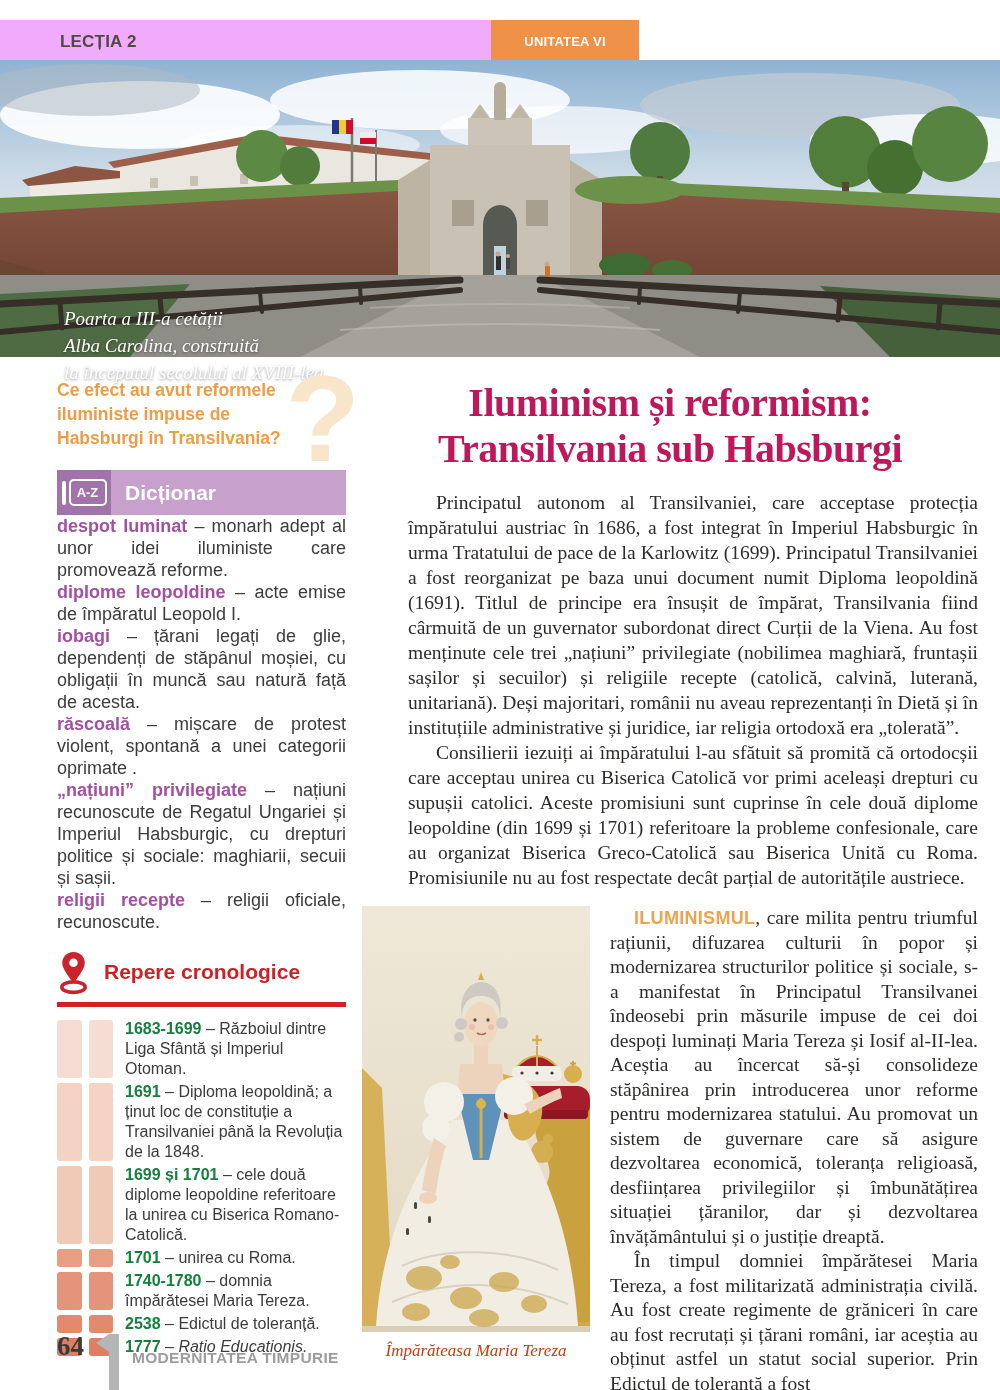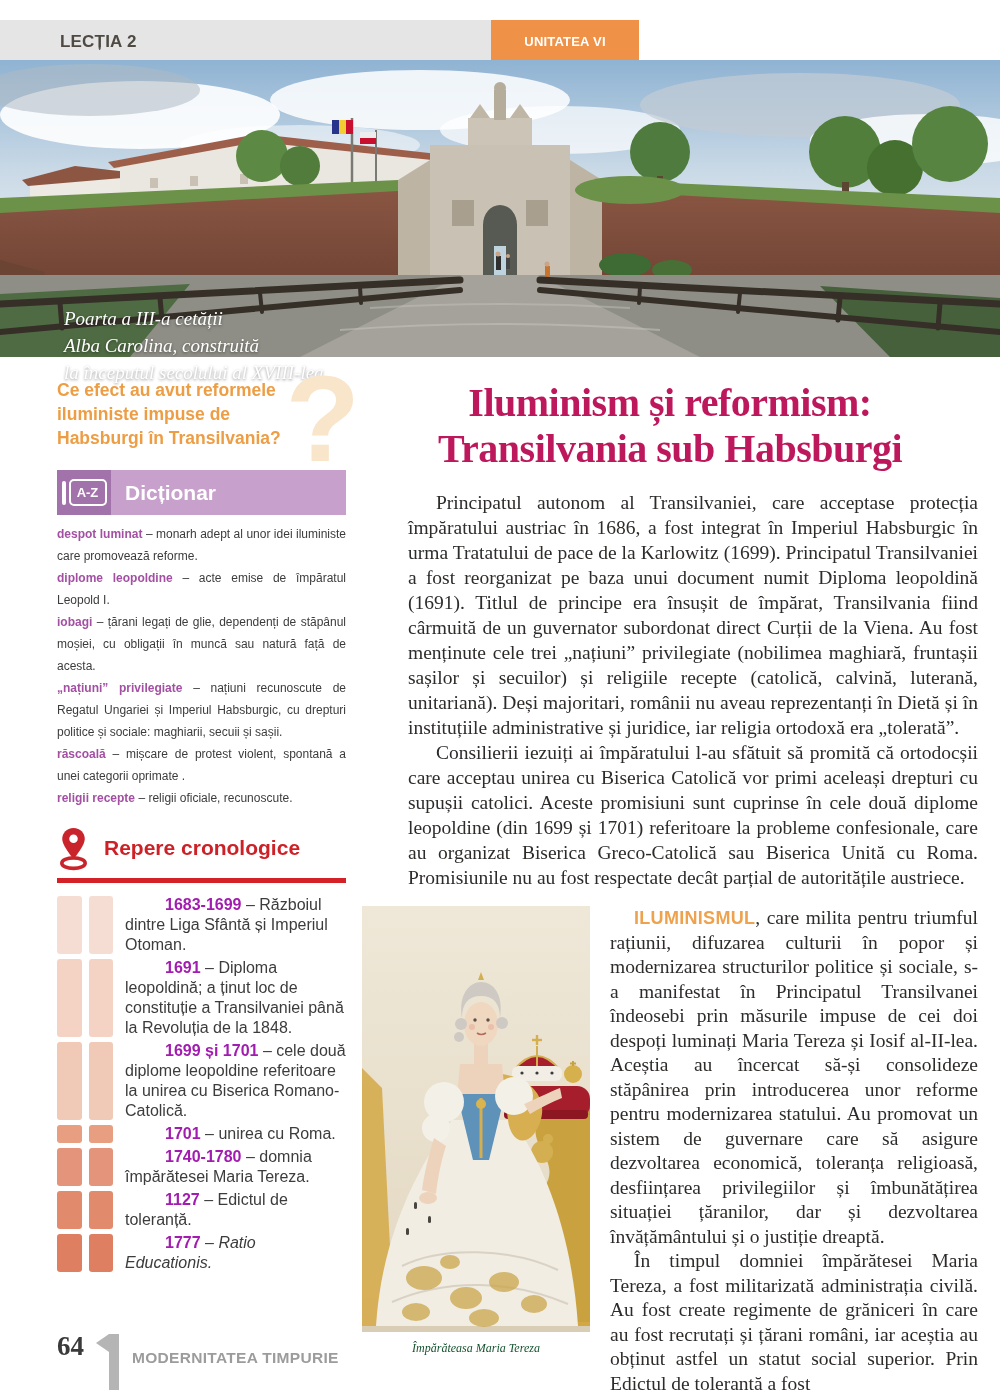--- a/index.html
+++ b/index.html
@@ -1,20 +1,20 @@
 <!DOCTYPE html>
 <html lang="ro"><head>
 <meta charset="utf-8">
 <style>
   html,body{margin:0;padding:0;}
   .page{position:relative;width:1000px;height:1390px;background:#ffffff;overflow:hidden;
         font-family:"Liberation Sans","DejaVu Sans",sans-serif;color:#333;}
 
   
-  .header-bar{position:absolute;left:0;top:20px;width:639px;height:43px;background:#e5e5e5;}
+  .header-bar{position:absolute;left:0;top:20px;width:639px;height:43px;background:#f0abfc;}
   .lesson{position:absolute;left:60px;top:0;height:43px;line-height:43px;
           font-weight:bold;font-size:17px;color:#4E4A43;letter-spacing:.2px;}
   .unit-box{position:absolute;right:0;top:0;width:148px;height:43px;background:#EF9247;
             color:#fff;font-weight:bold;font-size:13px;display:flex;align-items:center;justify-content:center;letter-spacing:.2px;}
 
   
   .photo{position:absolute;left:0;top:60px;width:1000px;height:336px;}
   .photo svg{display:block;}
   .photo-caption{position:absolute;left:64px;bottom:10px;font-family:"Liberation Serif","DejaVu Serif",serif;
                  font-style:italic;font-size:19px;line-height:27px;color:#fff;
@@ -27,49 +27,49 @@
          color:#F9E5C9;z-index:0;line-height:1;}
   .q-text{position:relative;z-index:1;display:block;padding-right:26px;}
 
   .dict-bar{margin-top:20px;height:45px;background:#C7A0CB;display:flex;align-items:center;}
   .dict-icon-block{width:54px;height:45px;background:#A273AA;display:flex;align-items:center;justify-content:center;gap:3px;flex:none;}
   .spine{width:4px;height:24px;background:#fff;border-radius:2px;}
   .azbox{width:34px;height:23px;border:2px solid #fff;border-radius:5px;color:#fff;
          font-size:13px;font-weight:bold;display:flex;align-items:center;justify-content:center;}
   .dict-title{color:#fff;font-weight:bold;font-size:21px;margin-left:14px;}
 
-  .dict-entries{margin-top:8px;font-size:12px;line-height:22px;color:#3C3C3C;text-align:justify;}
+  .dict-entries{margin-top:0;font-size:18px;line-height:22px;color:#3C3C3C;text-align:justify;}
   .term{color:#A350A3;font-weight:bold;}
 
   .chrono-header{margin-top:16px;display:flex;align-items:center;gap:14px;}
   .pin{width:33px;height:46px;flex:none;}
   .chrono-title{color:#CE2127;font-weight:bold;font-size:21px;}
   .chrono-rule{height:5px;background:#D42127;margin-top:7px;}
 
   .timeline{margin-top:12px;}
   .tl-item{display:flex;gap:12px;margin-bottom:3px;}
   .tl-marks{width:56px;flex:none;display:flex;gap:7px;position:relative;padding:1px 0;}
   .sq{flex:1;border-radius:3px;}
   .tl-text{flex:1;font-size:16px;line-height:20px;color:#3C3C3C;}
-  .tl-text b{color:#a21caf;margin-left:40px;}
+  .tl-text b{color:#15803d;}
   .tl-text .it{font-style:italic;}
 
   
   .main{position:absolute;left:362px;top:380px;width:616px;}
   .title{text-align:center;font-family:"Liberation Serif","DejaVu Serif",serif;font-weight:bold;
          font-size:40px;line-height:46px;color:#be185d;letter-spacing:-.5px;}
   .body-text{margin-top:18px;font-family:"Liberation Serif","DejaVu Serif",serif;
              font-size:19.5px;line-height:25px;color:#2E2C2B;text-align:justify;margin-left:46px;}
   .body-text p{margin:0;text-indent:28px;}
 
   .cols{display:flex;gap:20px;margin-top:16px;}
   .portrait{flex:none;width:228px;margin:0;}
   .portrait svg{display:block;}
   .portrait figcaption{margin-top:9px;text-align:center;font-family:"Liberation Serif","DejaVu Serif",serif;
-              font-style:italic;font-size:12px;color:#14532d;}
+              font-style:italic;font-size:17px;color:#c2410c;}
   .col-text{flex:1;font-family:"Liberation Serif","DejaVu Serif",serif;font-size:19.5px;
             line-height:24.5px;text-align:justify;color:#2E2C2B;}
   .col-text p{margin:0;}
   .col-text p.indent{text-indent:24px;}
   .col-text p:first-child{text-indent:24px;}
   .lead{color:#EFA24D;font-weight:bold;font-family:"Liberation Sans","DejaVu Sans",sans-serif;
         font-size:18px;letter-spacing:.3px;}
 
   
   .footer{position:absolute;left:57px;top:1330px;display:flex;align-items:flex-start;gap:12px;}
@@ -212,23 +212,23 @@
     </div>
 
     <div class="dict-entries">
 
         <div><span class="term">despot luminat</span> <span>– monarh adept al unor idei iluministe care promovează reforme.</span></div>
 
         <div><span class="term">diplome leopoldine</span> <span>– acte emise de împăratul Leopold I.</span></div>
 
         <div><span class="term">iobagi</span> <span>– țărani legați de glie, dependenți de stăpânul moșiei, cu obligații în muncă sau natură față de acesta.</span></div>
 
+        <div><span class="term">răscoală</span> <span>– mișcare de protest violent, spontană a unei categorii oprimate .</span></div>
+
         <div><span class="term">„națiuni” privilegiate</span> <span>– națiuni recunoscute de Regatul Ungariei și Imperiul Habsburgic, cu drepturi politice și sociale: maghiarii, secuii și sașii.</span></div>
-
-        <div><span class="term">răscoală</span> <span>– mișcare de protest violent, spontană a unei categorii oprimate .</span></div>
 
         <div><span class="term">religii recepte</span> <span>– religii oficiale, recunoscute.</span></div>
       </div>
 
     <div class="chrono-header">
       <svg class="pin" viewBox="0 0 24 32">
         <ellipse cx="12" cy="27" rx="8.5" ry="3.8" fill="none" stroke="#C9242B" stroke-width="2.6"></ellipse>
         <path d="M12 1.5 C7 1.5 3.8 5.2 3.8 9.5 C3.8 14.5 12 24 12 24 C12 24 20.2 14.5 20.2 9.5 C20.2 5.2 17 1.5 12 1.5 Z" fill="#C9242B"></path>
         <circle cx="12" cy="9.2" r="3.1" fill="#fff"></circle>
       </svg>
@@ -276,21 +276,21 @@
             <span class="sq" style="background: rgb(228, 148, 122);"></span>
           </div>
           <div class="tl-text"><b>1740-1780</b> <span>– domnia împărătesei Maria Tereza.</span><span class="it"></span></div>
         </div>
 
         <div class="tl-item">
           <div class="tl-marks">
             <span class="sq" style="background: rgb(225, 138, 108);"></span>
             <span class="sq" style="background: rgb(225, 138, 108);"></span>
           </div>
-          <div class="tl-text"><b>1127</b> <span>– Edictul de toleranță.</span><span class="it"></span></div>
+          <div class="tl-text"><b>2538</b> <span>– Edictul de toleranță.</span><span class="it"></span></div>
         </div>
 
         <div class="tl-item">
           <div class="tl-marks">
             <span class="sq" style="background: rgb(221, 127, 96);"></span>
             <span class="sq" style="background: rgb(221, 127, 96);"></span>
           </div>
           <div class="tl-text"><b>1777</b> <span>– </span><span class="it">Ratio Educationis.</span></div>
         </div>
 

